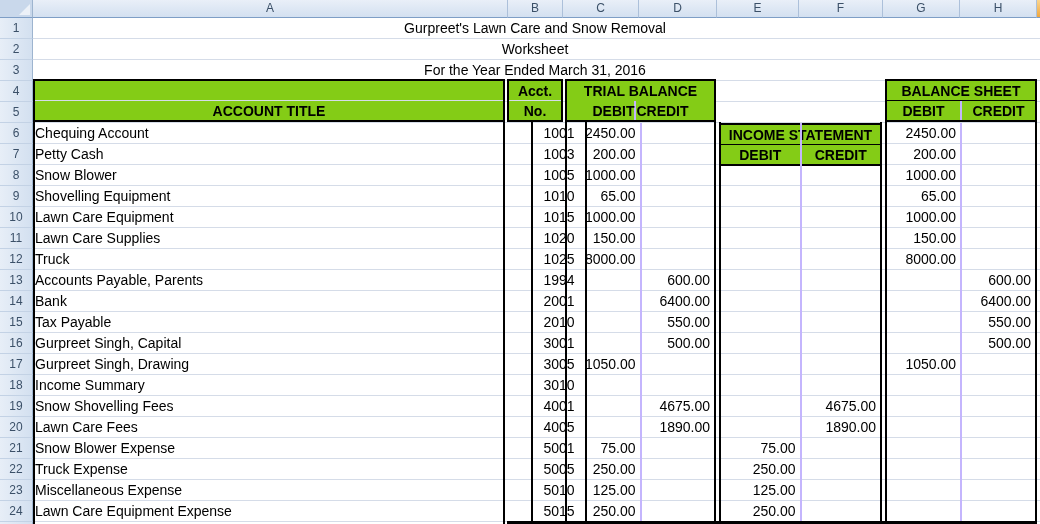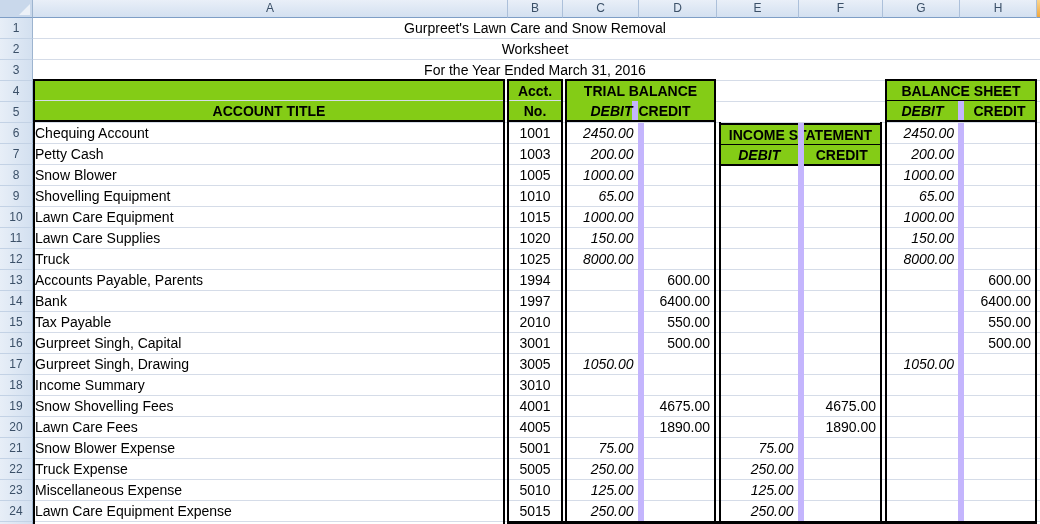--- a/index.html
+++ b/index.html
@@ -30,21 +30,21 @@
   
   .hbox{position:absolute;top:79px;height:43px;box-sizing:border-box;border:2px solid #000;
         background:#84cc16;display:flex;flex-direction:column;font-weight:bold;}
   .hbox .hrow{flex:1;display:flex;align-items:center;justify-content:center;
         white-space:nowrap;overflow:hidden;}
   .hr-light{height:1px;background:#D5DCE8;flex:0 0 1px;}
   .hr-dark{height:1px;background:#000;flex:0 0 1px;}
   .dc-head{flex:1;display:flex;align-items:stretch;}
   .dc-head .dc-cell{display:flex;align-items:center;justify-content:center;}
   .dc-cell{flex:1;box-sizing:border-box;}
-  .dc-divide{border-right:6px solid #c4b5fd;font-style:italic;}
+  .dc-divide{border-right:2px solid #c4b5fd;}
   
   .dbox{position:absolute;top:122px;height:402px;box-sizing:border-box;
         border-left:2px solid #000;border-right:2px solid #000;padding-top:1px;}
   .drow{height:21px;line-height:21px;box-sizing:border-box;}
   .dc-row{display:flex;height:21px;line-height:21px;}
   .title-cell{white-space:nowrap;overflow:hidden;}
   .acct-cell{text-align:center;}
   .num{text-align:right;padding-right:4px;white-space:nowrap;overflow:hidden;}
   .bottom-rule{position:absolute;left:507px;top:521px;width:530px;height:3px;background:#000;}
 </style>
@@ -157,30 +157,30 @@
       <div class="drow title-cell">Gurpreet Singh, Capital</div>
       <div class="drow title-cell">Gurpreet Singh, Drawing</div>
       <div class="drow title-cell">Income Summary</div>
       <div class="drow title-cell">Snow Shovelling Fees</div>
       <div class="drow title-cell">Lawn Care Fees</div>
       <div class="drow title-cell">Snow Blower Expense</div>
       <div class="drow title-cell">Truck Expense</div>
       <div class="drow title-cell">Miscellaneous Expense</div>
       <div class="drow title-cell">Lawn Care Equipment Expense</div>
     </div>
-  <div class="dbox" id="dbox-b" style="left:507px;width:56px;">
+  <div class="dbox" id="dbox-b" style="left:531px;width:56px;">
       <div class="drow acct-cell">1001</div>
       <div class="drow acct-cell">1003</div>
       <div class="drow acct-cell">1005</div>
       <div class="drow acct-cell">1010</div>
       <div class="drow acct-cell">1015</div>
       <div class="drow acct-cell">1020</div>
       <div class="drow acct-cell">1025</div>
       <div class="drow acct-cell">1994</div>
-      <div class="drow acct-cell">1997</div>
+      <div class="drow acct-cell">2001</div>
       <div class="drow acct-cell">2010</div>
       <div class="drow acct-cell">3001</div>
       <div class="drow acct-cell">3005</div>
       <div class="drow acct-cell">3010</div>
       <div class="drow acct-cell">4001</div>
       <div class="drow acct-cell">4005</div>
       <div class="drow acct-cell">5001</div>
       <div class="drow acct-cell">5005</div>
       <div class="drow acct-cell">5010</div>
       <div class="drow acct-cell">5015</div>

